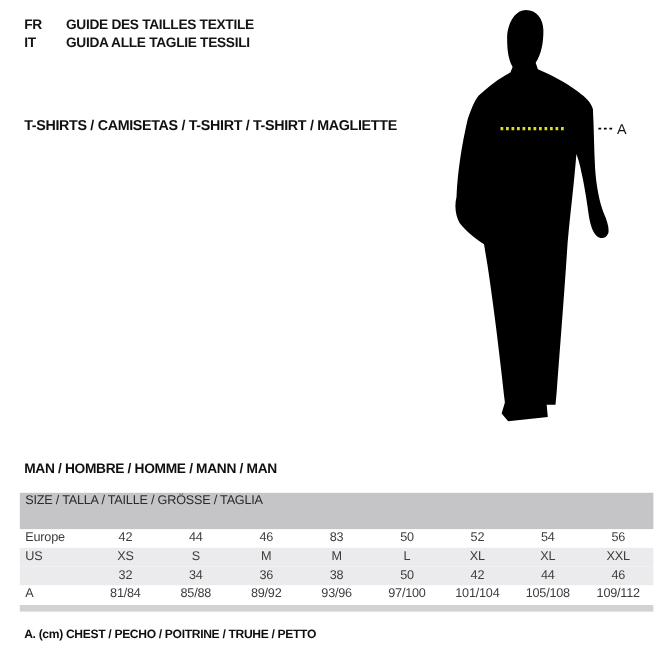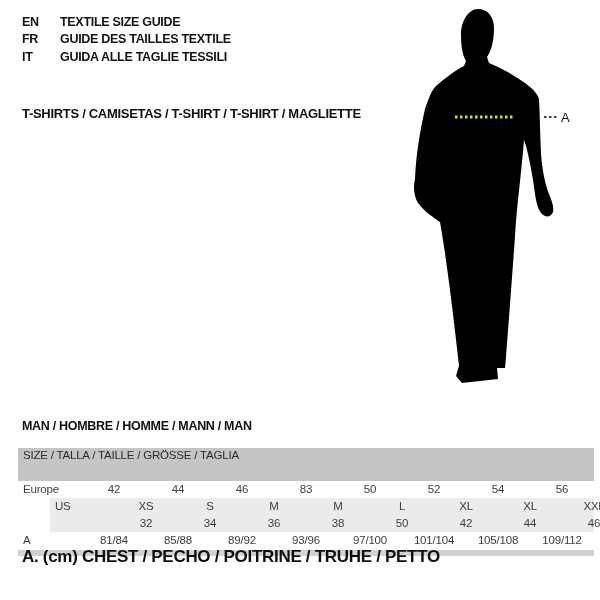--- a/index.html
+++ b/index.html
@@ -20,36 +20,32 @@
   .figure text{font-family:"Liberation Sans",sans-serif;font-size:13px;fill:#111;}
   
   .section-title{position:absolute;left:22px;top:419px;
     font-weight:700;font-size:12.5px;letter-spacing:-0.3px;color:#101010;}
   
   .size-table{position:absolute;left:18px;top:448px;width:576px;
     font-size:11.5px;color:#3d3d3d;letter-spacing:-0.2px;}
   .t-header{height:33px;line-height:15px;background:var(--header-bg,#c5c5c7);
     padding-left:5px;color:#2a2a2a;box-sizing:border-box;}
   .t-row{display:grid;grid-template-columns:64px repeat(8,64px);height:17px;line-height:17px;}
-  .t-row.stripe{background:var(--stripe-bg,#ebebed);margin-left:32px;}
+  .t-row.stripe{background:var(--stripe-bg,#ebebed);}
   .t-label{padding-left:5px;text-align:left;color:#3d3d3d;}
   .t-cell{text-align:center;}
   .t-bottom{height:6px;margin-top:1px;background:var(--bottom-bar,#d2d2d4);}
   
-  .footnote{position:absolute;left:22px;top:547px;
-    font-weight:700;font-size:17px;letter-spacing:-0.3px;color:#0f0f0f;}
+  .footnote{position:absolute;left:22px;top:571px;
+    font-weight:700;font-size:11px;letter-spacing:-0.3px;color:#0f0f0f;}
 </style>
 </head>
 <body style="--header-bg: #c5c5c7; --stripe-bg: #ebebed; --bottom-bar: #d2d2d4; --chest-line: #d6df22; --silhouette: #000000;">
 
 <div class="lang-list">
-  <div class="lang-row">
-    <span class="lang-code">EN</span>
-    <span class="lang-label">TEXTILE SIZE GUIDE</span>
-  </div>
   <div class="lang-row">
     <span class="lang-code">FR</span>
     <span class="lang-label">GUIDE DES TAILLES TEXTILE</span>
   </div>
   <div class="lang-row">
     <span class="lang-code">IT</span>
     <span class="lang-label">GUIDA ALLE TAGLIE TESSILI</span>
   </div>
 </div>
 

